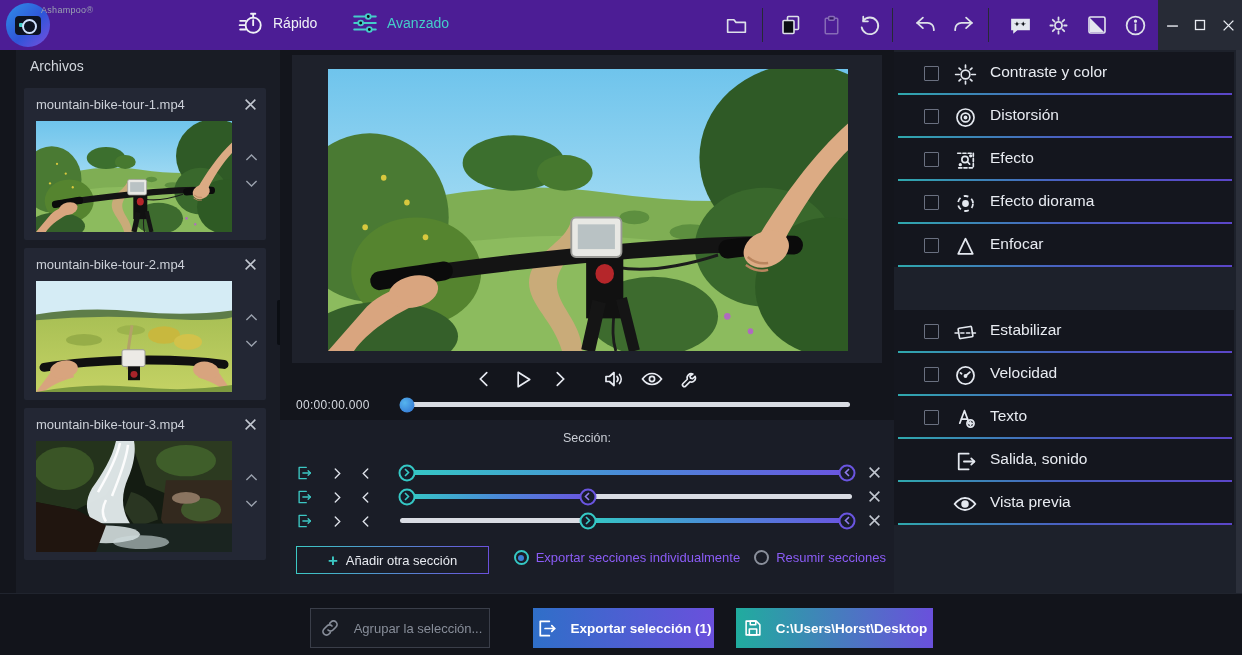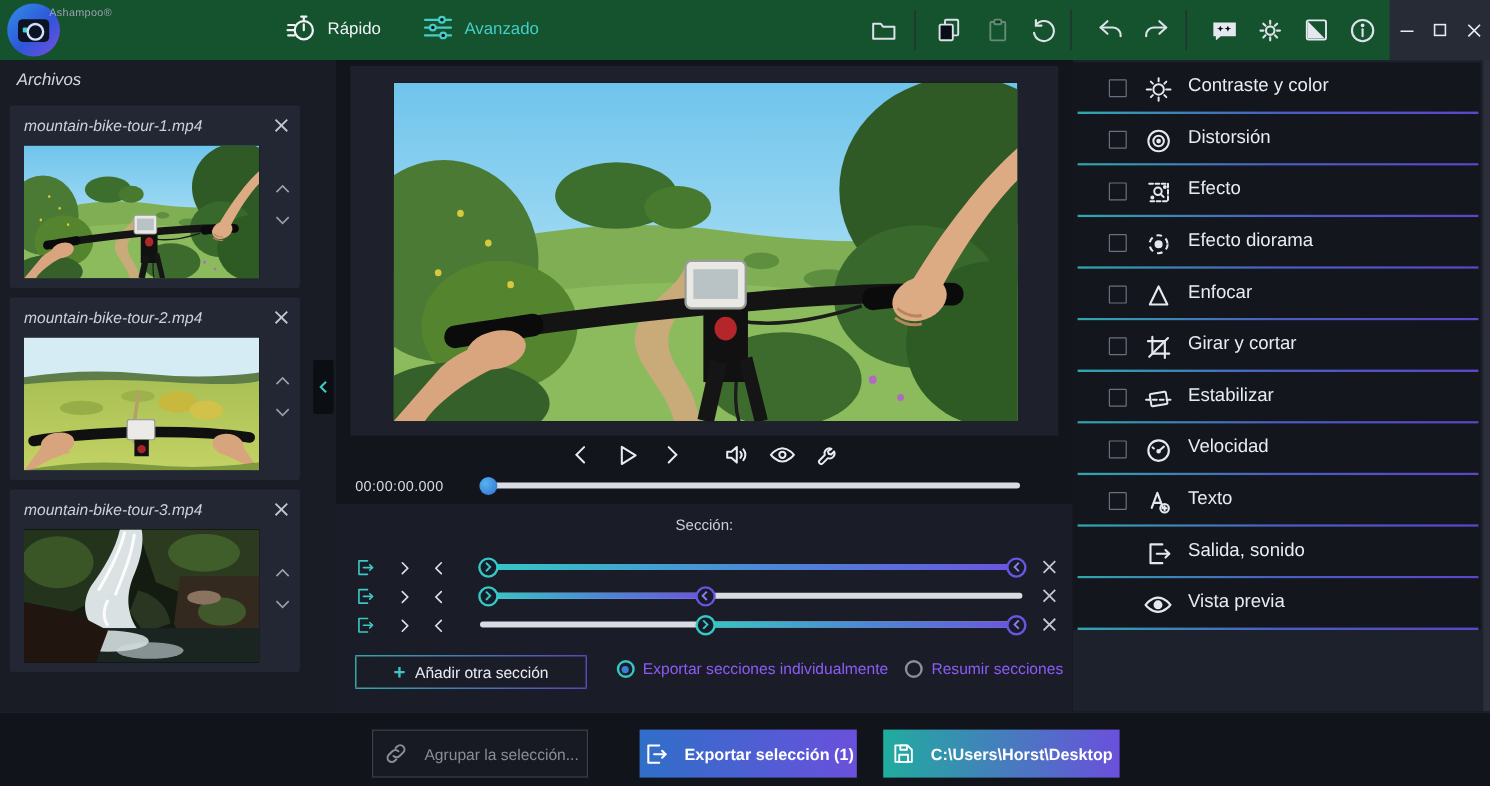--- a/index.html
+++ b/index.html
@@ -2,42 +2,42 @@
 <html><head>
 <meta charset="utf-8">
 <style>
   * { margin:0; padding:0; box-sizing:border-box; }
   html,body { width:1242px; height:655px; }
   body { position:relative; background:#13151c; font-family:"Liberation Sans", sans-serif; color:#e6e9ef; overflow:hidden; }
   svg { display:block; }
   .ic { display:flex; align-items:center; justify-content:center; }
 
   
-  #header { position:absolute; top:0; left:0; width:1242px; height:50px; background:#14532d; }
+  #header { position:absolute; top:0; left:0; width:1242px; height:50px; background:#4c1d95; }
   .logo-badge { position:absolute; left:6px; top:3px; width:44px; height:44px; border-radius:50%;
     background:linear-gradient(135deg,#2f8fe8 0%,#2f55d8 55%,#7a4fe0 100%);
     display:flex; align-items:center; justify-content:center; }
   .logo-cam { width:26px; height:19px; background:#0d1322; border-radius:4px; position:relative; }
   .logo-cam::after { content:""; position:absolute; right:4px; top:3.5px; width:11px; height:11px; border:2px solid #cfe2ff; border-radius:50%; }
   .logo-cam::before { content:""; position:absolute; left:4px; top:7px; width:4px; height:4px; background:#45cdc9; border-radius:1px; }
   .brand-top { position:absolute; left:41px; top:5px; font-size:9px; color:#9aa2b2; letter-spacing:.3px; }
   .brand { position:absolute; left:39px; top:13px; font-size:27px; font-weight:500; letter-spacing:.2px;
     background:linear-gradient(90deg,#3f9be8 0%,#4f78e8 55%,#8a5ae8 100%);
     -webkit-background-clip:text; background-clip:text; color:transparent; }
   .tab { position:absolute; top:10px; display:flex; align-items:center; gap:9px; font-size:14px; cursor:default; }
   .tab-rapido { left:238px; color:#f0f2f7; }
   .tab-avanzado { left:352px; color:#45cdc9; }
   .tb-ic { position:absolute; top:12px; width:26px; height:26px; color:#dde1e9; }
   .tb-dim { opacity:.4; }
   .tb-sep { position:absolute; top:8px; width:1px; height:34px; background:#262a35; }
   .win-zone { position:absolute; left:1158px; top:0; width:84px; height:50px; background:#272b36; display:flex; }
   .win-btn { width:28px; height:50px; display:flex; align-items:center; justify-content:center; color:#e8ebf2; }
 
   
-  #files { position:absolute; left:0; top:50px; width:280px; height:543px; background:#191c25;font-style:italic; }
+  #files { position:absolute; left:16px; top:50px; width:280px; height:543px; background:#191c25; }
   .files-title { position:absolute; left:14px; top:8px; font-size:14px; color:#d2d6dd; }
   .file-card { position:absolute; left:8px; width:242px; height:152px; background:#232734; border-radius:2px; }
   .fc-name { position:absolute; left:12px; top:9px; font-size:13px; color:#ccd0d8; white-space:nowrap; }
   .fc-close { position:absolute; right:8px; top:8px; width:16px; height:16px; color:#c2c7d0; }
   .fc-thumb { position:absolute; left:12px; top:33px; width:196px; height:111px; background:#000; overflow:hidden; }
   .fc-thumb svg { width:100%; height:100%; }
   .fc-up { position:absolute; right:5px; top:60px; width:20px; height:18px; color:#9aa1ad; }
   .fc-down { position:absolute; right:5px; top:86px; width:20px; height:18px; color:#9aa1ad; }
   .collapse-handle { position:absolute; left:261px; top:250px; width:17px; height:45px; background:#0b0e13; border-radius:2px;
     display:flex; align-items:center; justify-content:center; color:#3cc8c4; }
@@ -626,31 +626,20 @@
   <div class="effect-row" style="top:174px">
     <span class="eff-check"></span>
     <span class="eff-icon ic">
       <svg width="25" height="25" viewBox="0 0 24 24" fill="none" stroke="currentColor" stroke-width="1.7" stroke-linejoin="round">
         <path d="M12 4.5 19 19H5Z"></path>
       </svg>
     </span>
     <span class="eff-label">Enfocar</span>
   </div>
 
-  <div class="effect-row" style="top:217px">
-    <span class="eff-check"></span>
-    <span class="eff-icon ic">
-      <svg width="25" height="25" viewBox="0 0 24 24" fill="none" stroke="currentColor" stroke-width="1.7" stroke-linecap="round" stroke-linejoin="round">
-        <path d="M7 3.5V17h13.5"></path>
-          <path d="M3.5 7H17v13.5"></path>
-          <path d="M4.5 19.5 19.5 4.5"></path>
-      </svg>
-    </span>
-    <span class="eff-label">Girar y cortar</span>
-  </div>
 
   <div class="effect-row" style="top:260px">
     <span class="eff-check"></span>
     <span class="eff-icon ic">
       <svg width="25" height="25" viewBox="0 0 24 24" fill="none" stroke="currentColor" stroke-width="1.6" stroke-linecap="round">
         <rect x="5.5" y="7" width="13" height="10" rx="1" transform="rotate(-9 12 12)"></rect>
         <path d="M2 12.5h20" stroke-dasharray="3 2.5"></path>
       </svg>
     </span>
     <span class="eff-label">Estabilizar</span>

